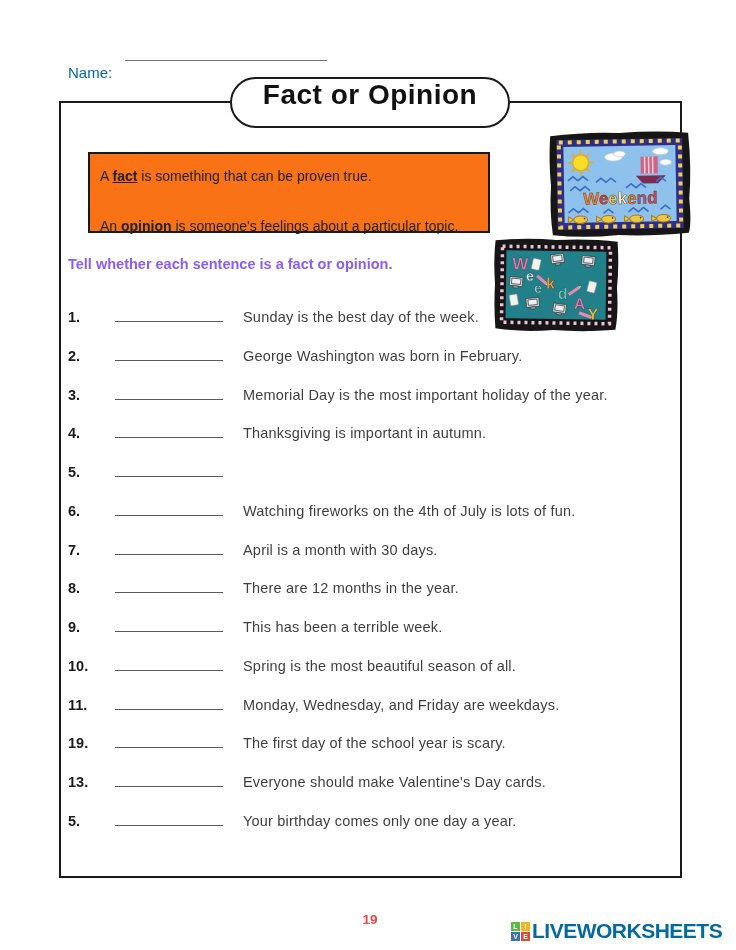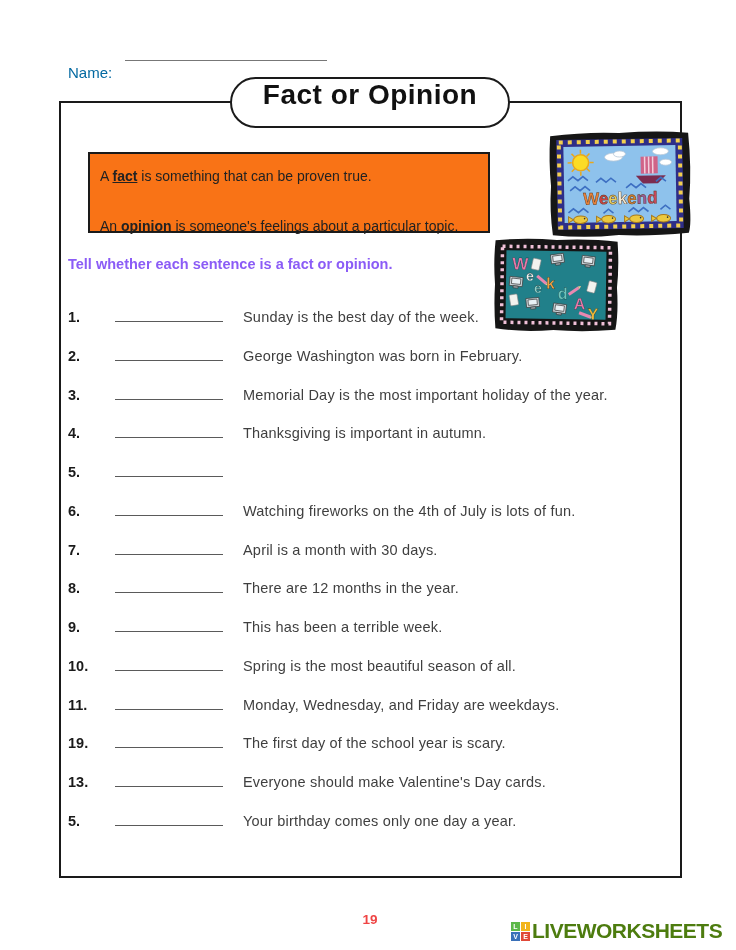--- a/index.html
+++ b/index.html
@@ -292,16 +292,16 @@
 
   <div class="page-num">19</div>
 
   <div class="logo">
     <div class="logo-grid">
       <div class="logo-sq" style="background: rgb(92, 184, 72);">L</div>
       <div class="logo-sq" style="background: rgb(242, 181, 28);">I</div>
       <div class="logo-sq" style="background: rgb(58, 112, 184);">V</div>
       <div class="logo-sq" style="background: rgb(224, 72, 56);">E</div>
     </div>
-    <span class="logo-word" style="color: #4d7c0f;">LIVEWORKSHEETS</span>
+    <span class="logo-word" style="color: #0369a1;">LIVEWORKSHEETS</span>
   </div>
 
 </div>
 
 </body></html>

